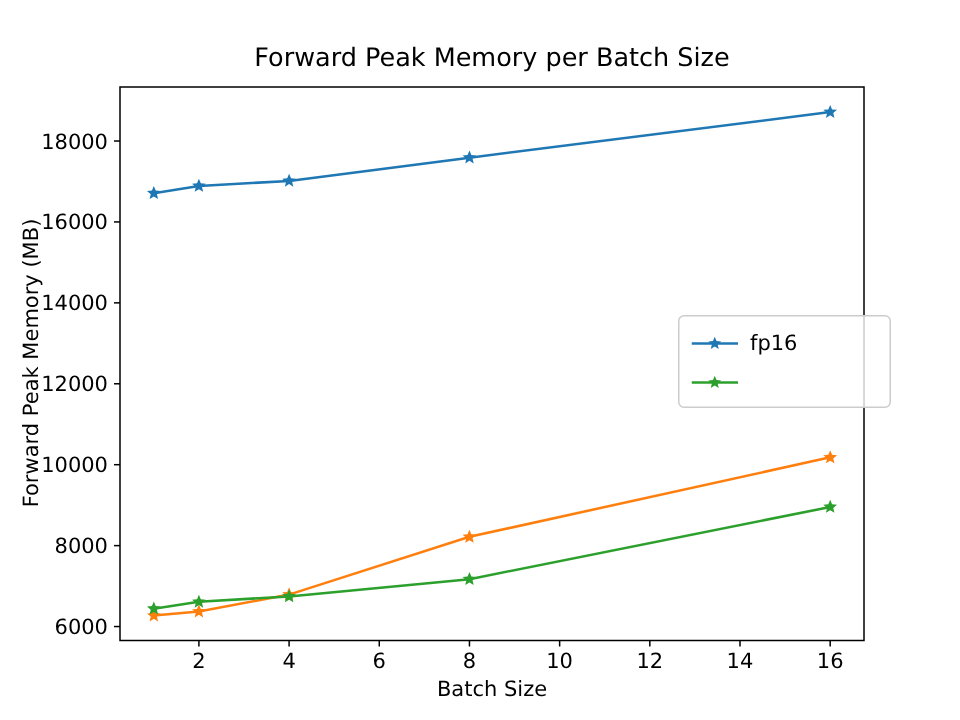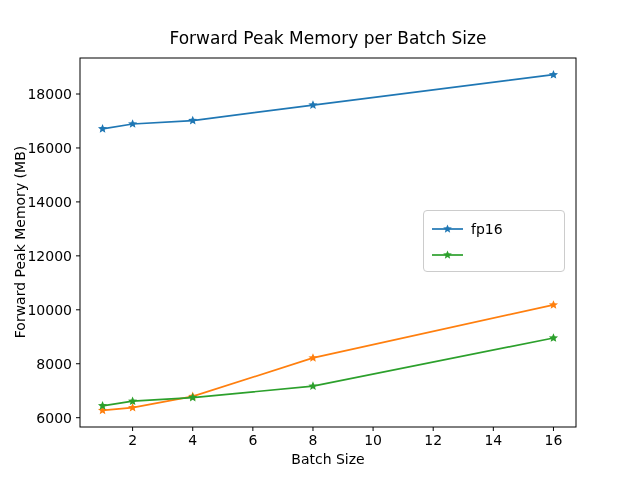--- a/index.html
+++ b/index.html
@@ -10,21 +10,21 @@
     background: #ffffff;
     font-family: "DejaVu Sans", sans-serif;
     overflow: hidden;
   }
   svg text { fill: #000000; }
   .title { font-size: 17px; }
   .axis-label { font-size: 14px; }
   .tick-label { font-size: 14px; }
   .legend {
     position: absolute;
-    left: 423px;
+    left: 452px;
     top: 210px;
     width: 142px;
     height: 62px;
     box-sizing: border-box;
     border: 1px solid #cccccc;
     border-radius: 4px;
     background: rgba(255,255,255,0.8);
     display: flex;
     flex-direction: column;
     justify-content: space-around;

